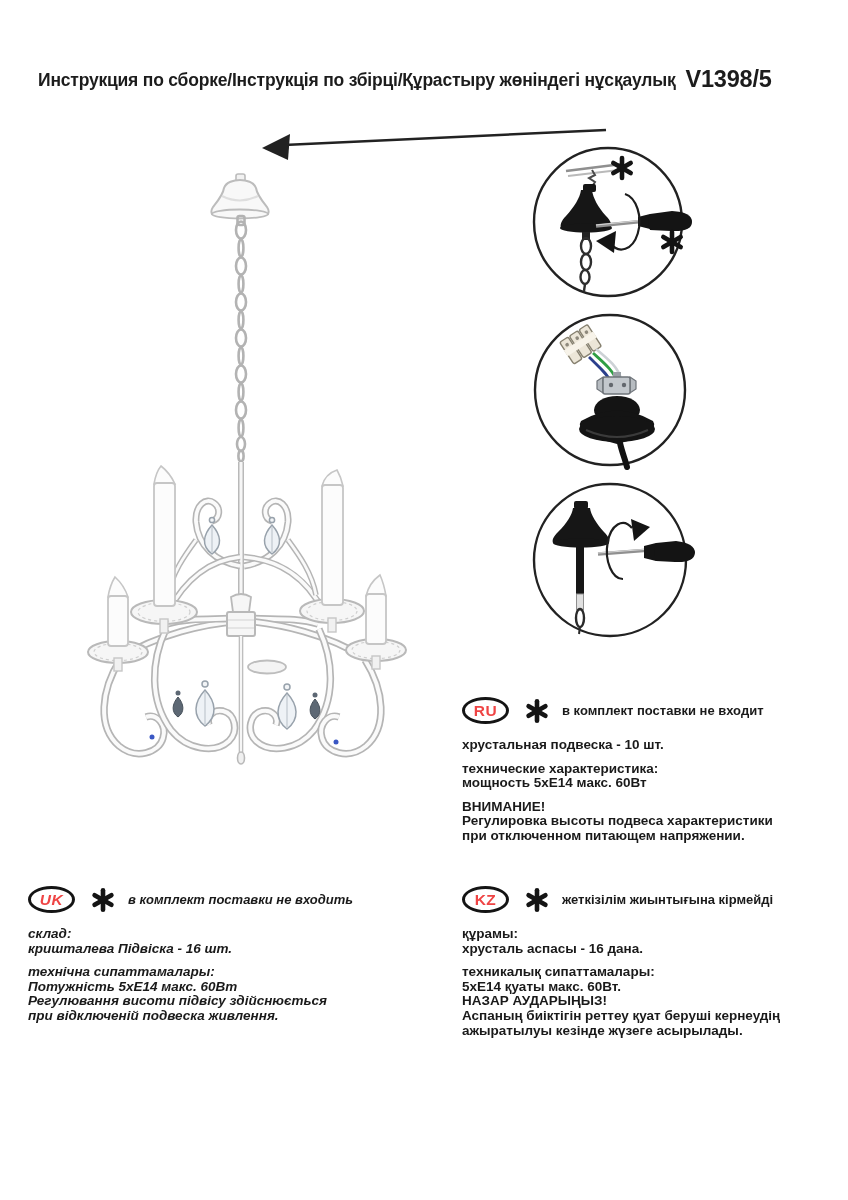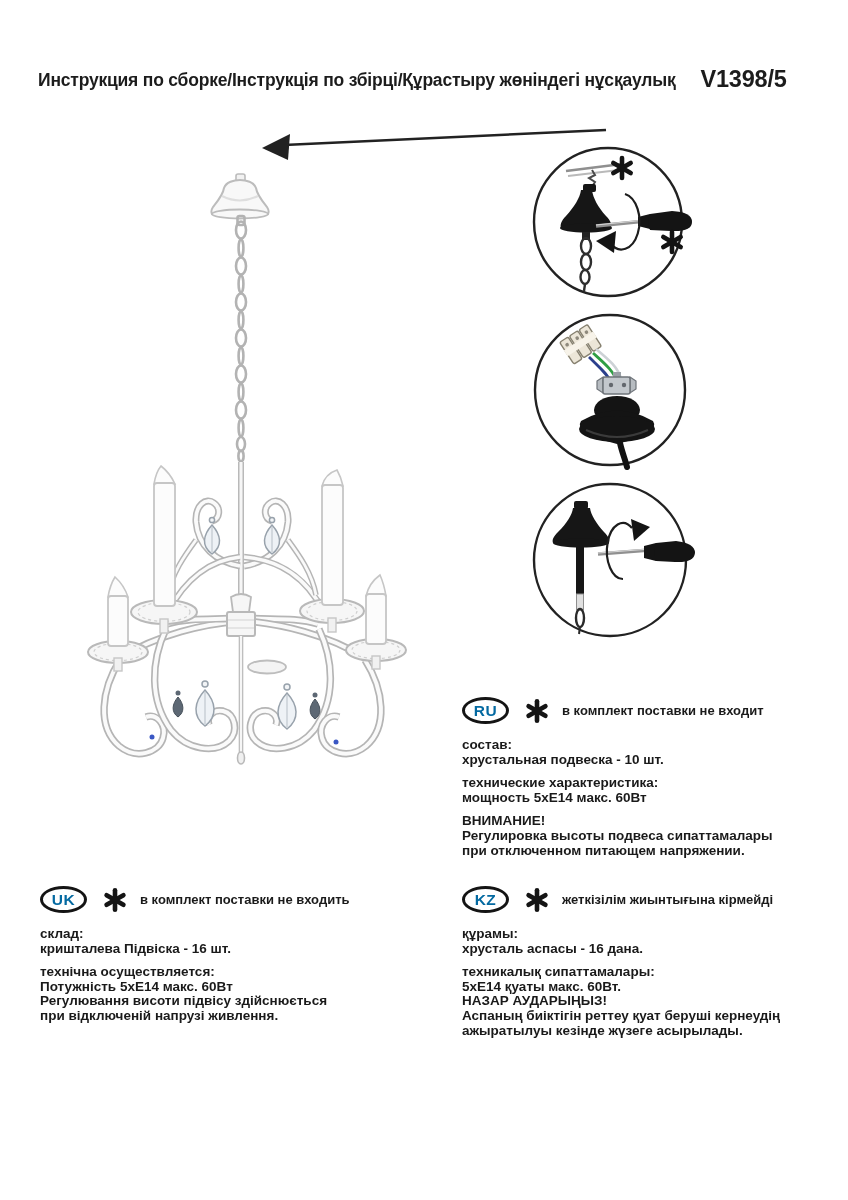--- a/index.html
+++ b/index.html
@@ -4,31 +4,31 @@
 <style>
   html,body{margin:0;padding:0;background:#ffffff;}
   .page{
     position:relative;width:848px;height:1200px;background:#ffffff;overflow:hidden;
     font-family:"Liberation Sans","DejaVu Sans",sans-serif;color:#1a1a1a;
   }
   .title{
     position:absolute;left:38px;top:66px;font-weight:bold;font-size:17.5px;
     letter-spacing:-0.2px;white-space:nowrap;color:#1c1c1c;
   }
-  .title .model{font-size:23.5px;margin-left:25px;vertical-align:-1px;}
+  .title .model{font-size:23.5px;margin-left:10px;vertical-align:-1px;}
   .gfx{position:absolute;left:0;top:0;width:848px;height:1200px;pointer-events:none;}
   .legend{position:absolute;}
   #legend-ru{left:462px;top:697px;width:352px;}
-  #legend-uk{left:40px;top:886px;width:400px;}
+  #legend-uk{left:28px;top:886px;width:400px;font-style:italic;}
   #legend-kz{left:462px;top:886px;width:378px;}
   .legend-head{display:flex;align-items:center;margin-bottom:14px;}
   .badge{
     display:inline-flex;align-items:center;justify-content:center;box-sizing:border-box;
     min-width:47px;height:27px;padding:0 4px;border:3px solid #141414;border-radius:50%;
-    font-weight:bold;font-size:15.5px;letter-spacing:0.5px;color:#0369a1;flex:0 0 auto;
+    font-weight:bold;font-size:15.5px;letter-spacing:0.5px;color:#ef4444;flex:0 0 auto;
   }
   .head-ast{margin-left:16px;margin-right:13px;flex:0 0 auto;}
   .note{font-weight:bold;font-size:13px;white-space:nowrap;}
   .para{font-weight:bold;font-size:13.5px;line-height:14.6px;margin-bottom:9px;}
   .para .line{white-space:nowrap;}
 </style>
 </head>
 <body>
 
 <div class="page">
@@ -294,30 +294,29 @@
       <svg class="head-ast" width="24" height="24" viewBox="-13 -13 26 26">
         <g stroke="#141414" stroke-width="5" stroke-linecap="round">
           <line y1="-10.5" y2="10.5"></line>
             <line y1="-10.5" y2="10.5" transform="rotate(60)"></line>
             <line y1="-10.5" y2="10.5" transform="rotate(120)"></line>
         </g>
       </svg>
       <span class="note">в комплект поставки не входит</span>
     </div>
     <div class="para">
-        <div class="line">состав:</div>
         <div class="line">хрустальная подвеска - 10 шт.</div>
       </div>
     <div class="para">
         <div class="line">технические характеристика:</div>
         <div class="line">мощность 5хЕ14 макс. 60Вт</div>
       </div>
     <div class="para">
         <div class="line">ВНИМАНИЕ!</div>
-        <div class="line">Регулировка высоты подвеса сипаттамалары</div>
+        <div class="line">Регулировка высоты подвеса характеристики</div>
         <div class="line">при отключенном питающем напряжении.</div>
       </div>
   </div>
 
   <div class="legend" id="legend-uk">
     <div class="legend-head">
       <span class="badge">UK</span>
       <svg class="head-ast" width="24" height="24" viewBox="-13 -13 26 26">
         <g stroke="#141414" stroke-width="5" stroke-linecap="round">
           <line y1="-10.5" y2="10.5"></line>
@@ -325,24 +324,24 @@
             <line y1="-10.5" y2="10.5" transform="rotate(120)"></line>
         </g>
       </svg>
       <span class="note">в комплект поставки не входить</span>
     </div>
     <div class="para">
         <div class="line">склад:</div>
         <div class="line">кришталева Підвіска - 16 шт.</div>
       </div>
     <div class="para">
-        <div class="line">технічна осуществляется:</div>
+        <div class="line">технічна сипаттамалары:</div>
         <div class="line">Потужність 5хЕ14 макс. 60Вт</div>
         <div class="line">Регулювання висоти підвісу здійснюється</div>
-        <div class="line">при відключеній напрузі живлення.</div>
+        <div class="line">при відключеній подвеска живлення.</div>
       </div>
   </div>
 
   <div class="legend" id="legend-kz">
     <div class="legend-head">
       <span class="badge">KZ</span>
       <svg class="head-ast" width="24" height="24" viewBox="-13 -13 26 26">
         <g stroke="#141414" stroke-width="5" stroke-linecap="round">
           <line y1="-10.5" y2="10.5"></line>
             <line y1="-10.5" y2="10.5" transform="rotate(60)"></line>

